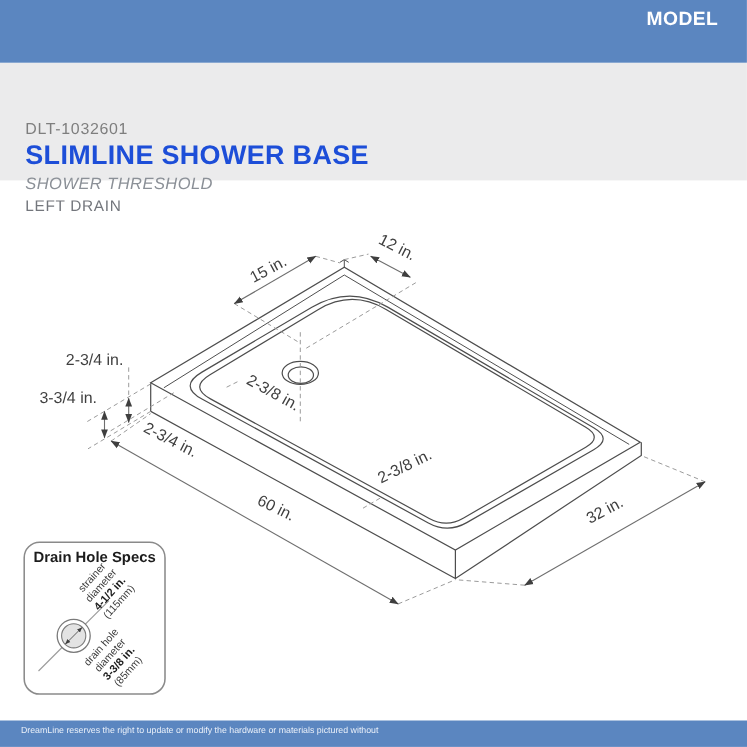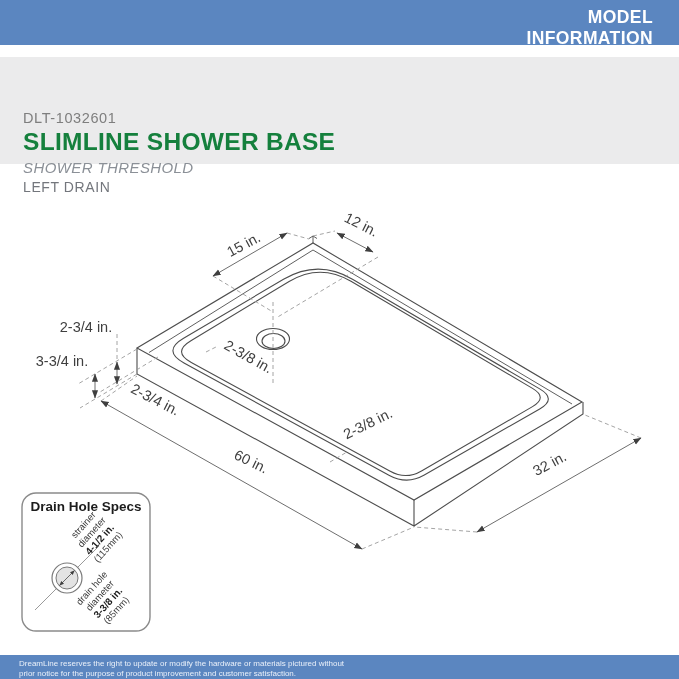--- a/index.html
+++ b/index.html
@@ -2,36 +2,36 @@
 <html><head>
 <meta charset="utf-8">
 <style>
   html,body{margin:0;padding:0;background:#fff;}
   #stage{
     position:relative;width:679px;height:679px;overflow:hidden;
     font-family:"Liberation Sans",sans-serif;background:#ffffff;
   }
   
   .band-top{
-    position:absolute;left:0;top:0;width:679px;height:45px;
+    position:absolute;left:0;top:0;width:679px;height:57px;
     background:#5b86c0;z-index:3;
   }
   .band-top .hdr{
     position:absolute;right:26px;top:7px;text-align:right;
     color:#ffffff;font-weight:bold;font-size:17.5px;line-height:1.18;
     letter-spacing:.4px;
   }
   
   .title-section{
     position:absolute;left:0;top:57px;width:679px;height:107px;
     background:#ebebec;z-index:2;
   }
   .title-inner{position:absolute;left:23px;top:9px;margin-top:44px;}
   .model-no{font-size:14.5px;color:#7e7e7e;letter-spacing:.6px;}
-  .main-title{font-size:24.5px;font-weight:bold;color:#15803d;letter-spacing:.3px;margin-top:2px;}
+  .main-title{font-size:24.5px;font-weight:bold;color:#1d4ed8;letter-spacing:.3px;margin-top:2px;}
   .subtitle{font-size:15px;font-style:italic;color:#8b9097;letter-spacing:.4px;margin-top:3px;}
   .drain-line{font-size:14px;color:#73767c;letter-spacing:.6px;margin-top:3px;}
   
   .band-bottom{
     position:absolute;left:0;top:655px;width:665px;height:24px;
     background:#5b86c0;z-index:3;padding-left:48px;
   }
   .band-bottom .ftr{
     position:absolute;left:19px;top:4px;color:#eaf0f9;font-size:8px;line-height:10px;
   }
@@ -48,21 +48,20 @@
   .spec-txt-b{font-size:10px;font-weight:bold;fill:#1c1c1c;}
 </style>
 </head>
 <body>
 
 <div id="stage">
 
   <div class="band-top">
     <div class="hdr">
       <div>MODEL</div>
-      <div>INFORMATION</div>
     </div>
   </div>
 
   <div class="title-section">
     <div class="title-inner">
       <div class="model-no">DLT-1032601</div>
       <div class="main-title">SLIMLINE SHOWER BASE</div>
       <div class="subtitle">SHOWER THRESHOLD</div>
       <div class="drain-line">LEFT DRAIN</div>
     </div>
@@ -159,17 +158,16 @@
         <text class="spec-txt" x="0" y="-5" text-anchor="middle">diameter</text>
         <text class="spec-txt-b" x="0" y="6" text-anchor="middle">3-3/8 in.</text>
         <text class="spec-txt" x="0" y="17" text-anchor="middle">(85mm)</text>
       </g>
     </g>
   </svg>
 
   <div class="band-bottom">
     <div class="ftr">
       <div>DreamLine reserves the right to update or modify the hardware or materials pictured without</div>
-      <div>prior notice for the purpose of product improvement and customer satisfaction.</div>
     </div>
   </div>
 
 </div>
 
 </body></html>

